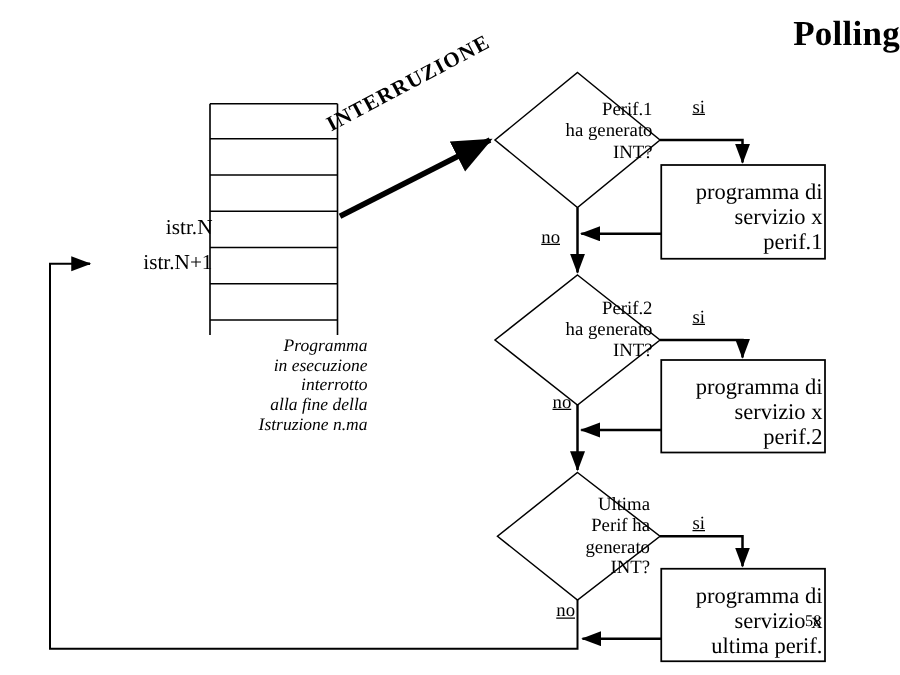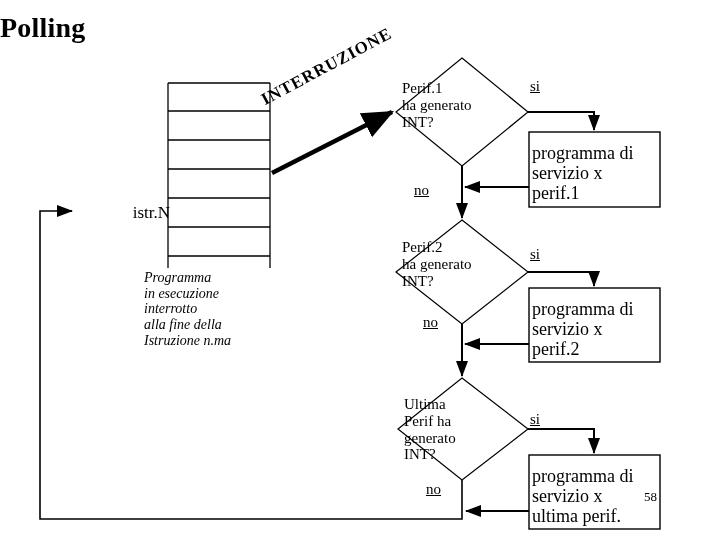--- a/index.html
+++ b/index.html
@@ -18,21 +18,21 @@
   }
   #slide svg {
     position: absolute;
     left: 0;
     top: 0;
     width: 720px;
     height: 540px;
   }
   .txt {
     position: absolute;
-    text-align: left;
+    text-align: right;
     line-height: 1.12;
     white-space: pre-line;
     color: #000000;
   }
   #slide-title {
     left: 0;
     top: 12px;
     width: 720px;
     font-size: 28px;
     font-weight: bold;
@@ -148,21 +148,22 @@
     <g stroke="#000000" stroke-width="1.6" fill="none">
       <path d="M462,480 L462,519 L40,519 L40,211 L62,211"></path>
       <path d="M62,211 L72,211" marker-end="url(#arrow)" stroke-width="2"></path>
     </g>
   </svg>
 
   <div class="txt" id="slide-title">Polling</div>
 
   <div id="interruzione-label">INTERRUZIONE</div>
 
-  <div class="txt stack-label" style="left:60px; top:172px; width:110px;margin-top:31px;">istr.N</div>
+  <div class="txt stack-label" style="left:60px; top:172px; width:110px;">istr.N</div>
+  <div class="txt stack-label" style="left:50px; top:200px; width:120px;">istr.N+1</div>
 
   <div class="txt caption" style="left:144px; top:270px; width:150px;font-style:italic;">Programma
 in esecuzione
 interrotto
 alla fine della
 Istruzione n.ma</div>
 
   <div class="txt diamond-label" style="left:402px; top:80px; width:120px;">Perif.1
 ha generato
 INT?</div>

